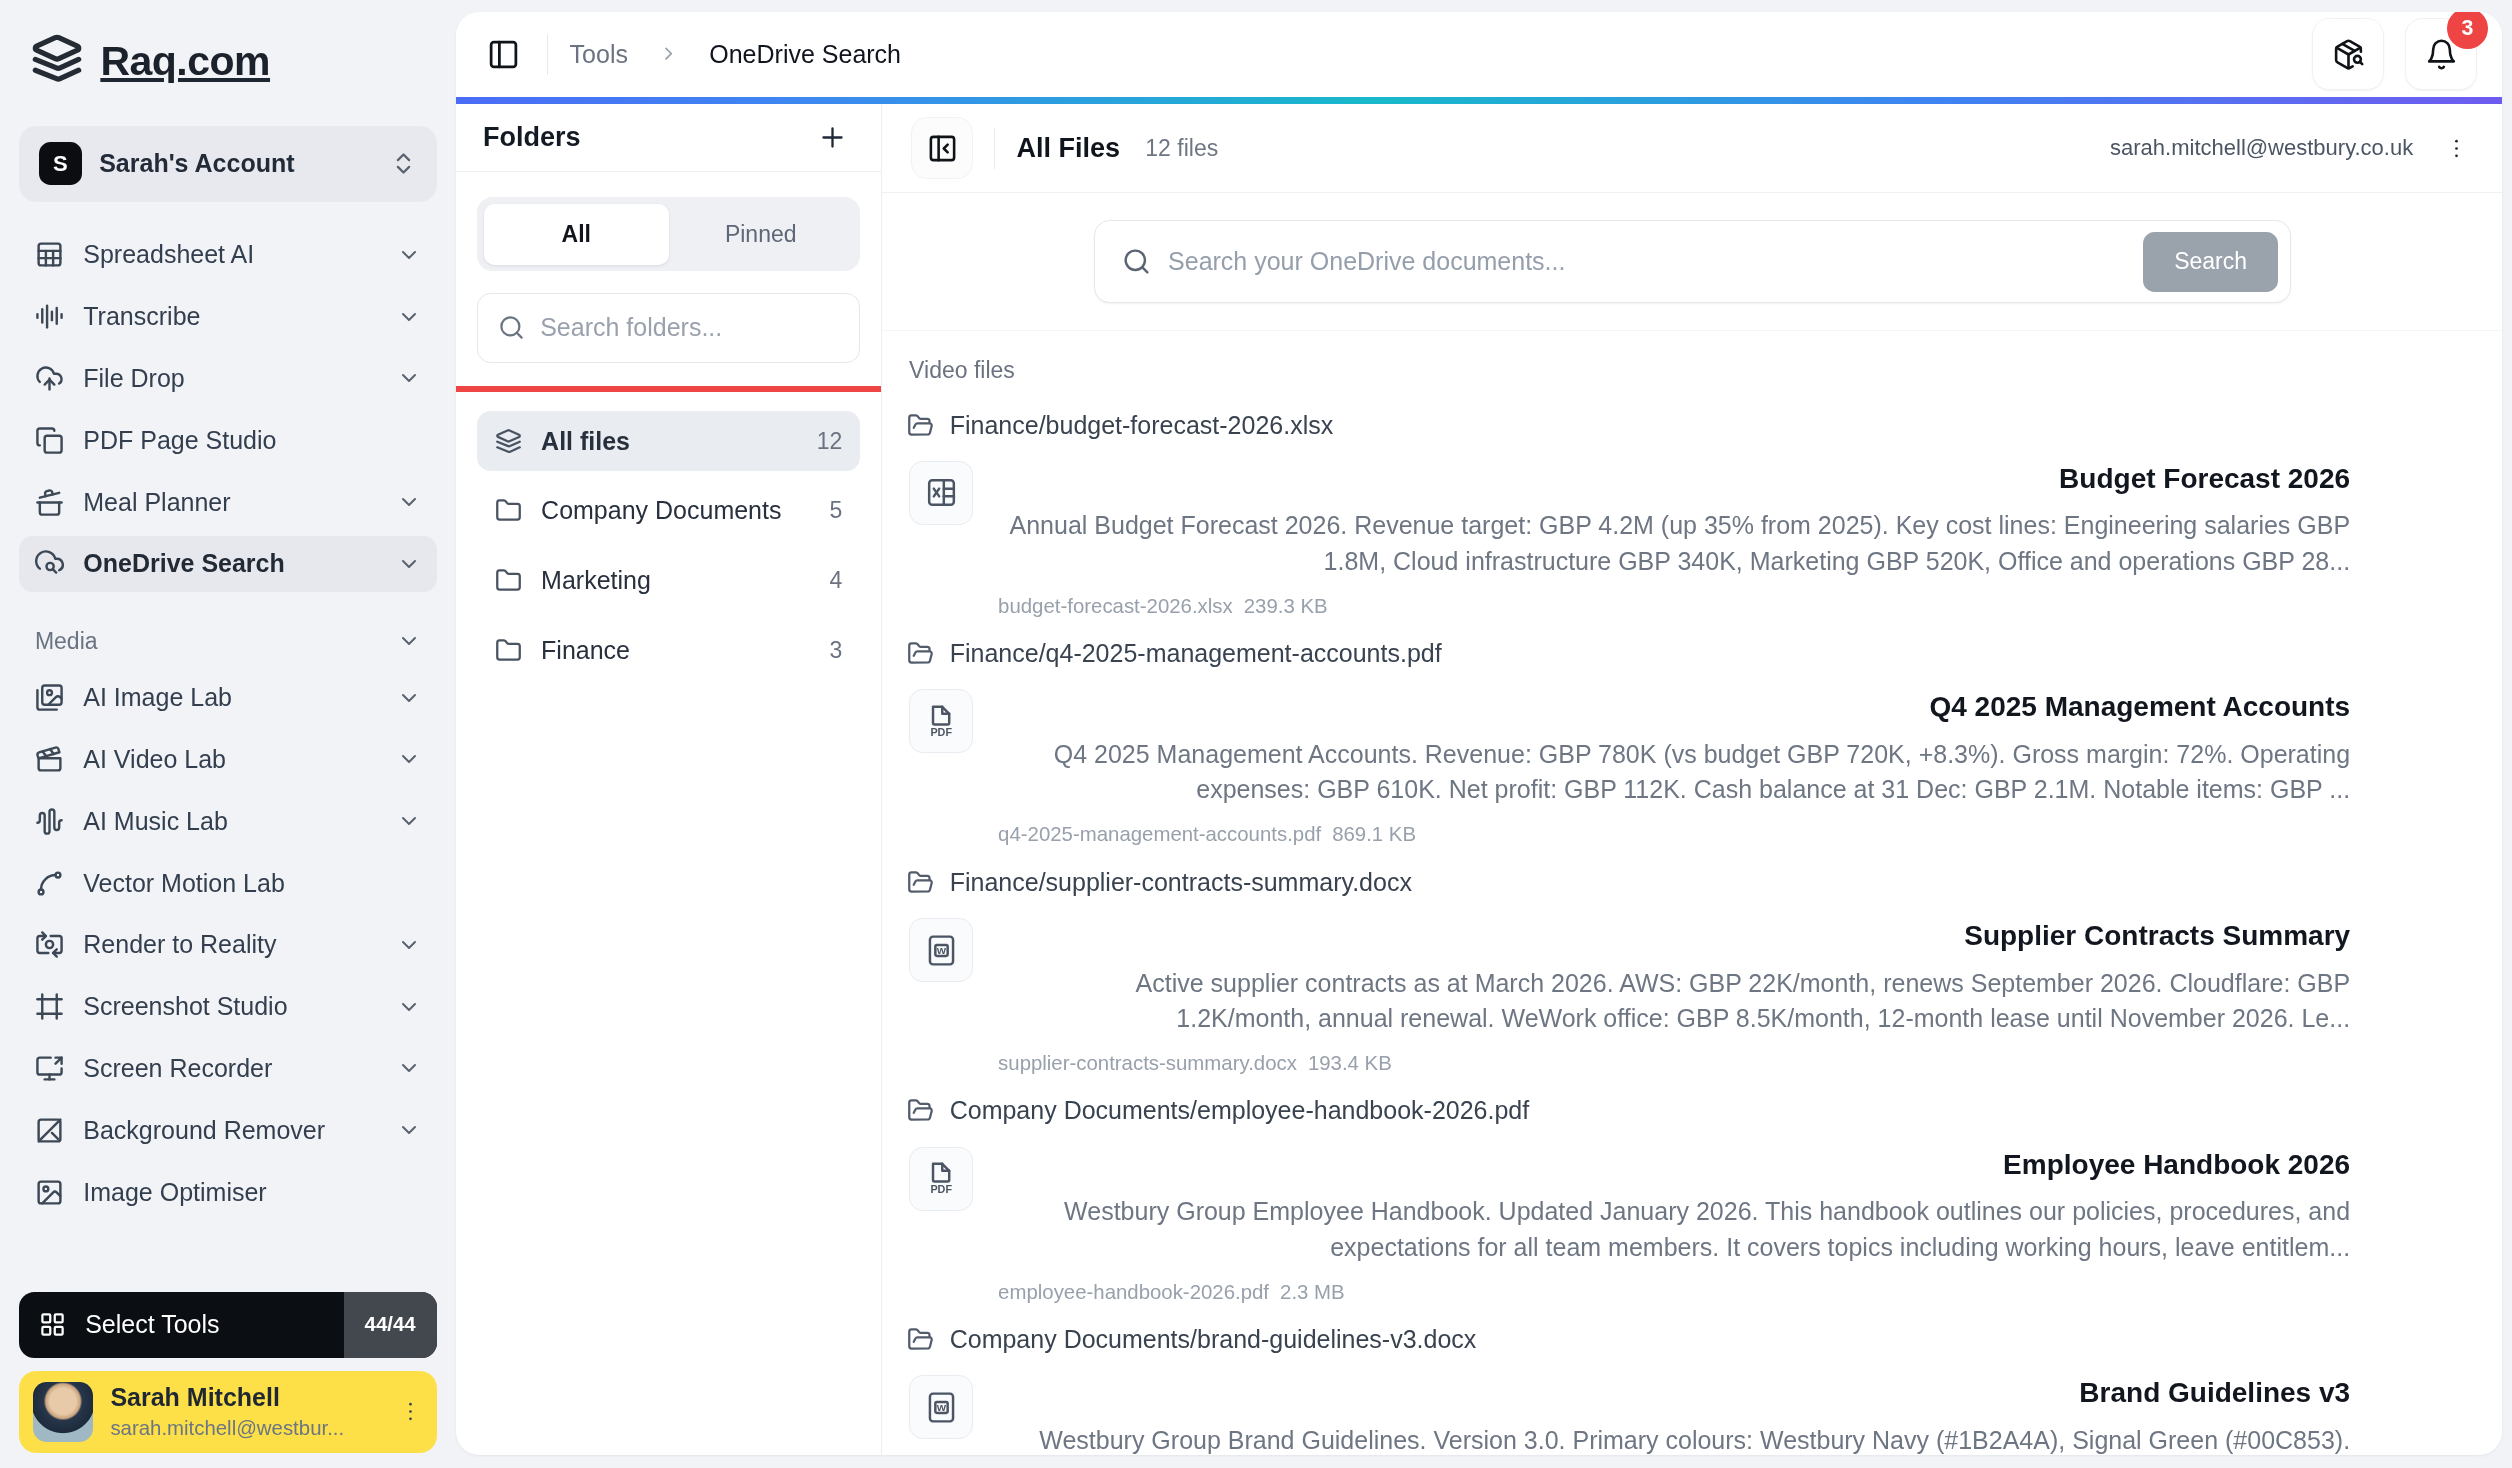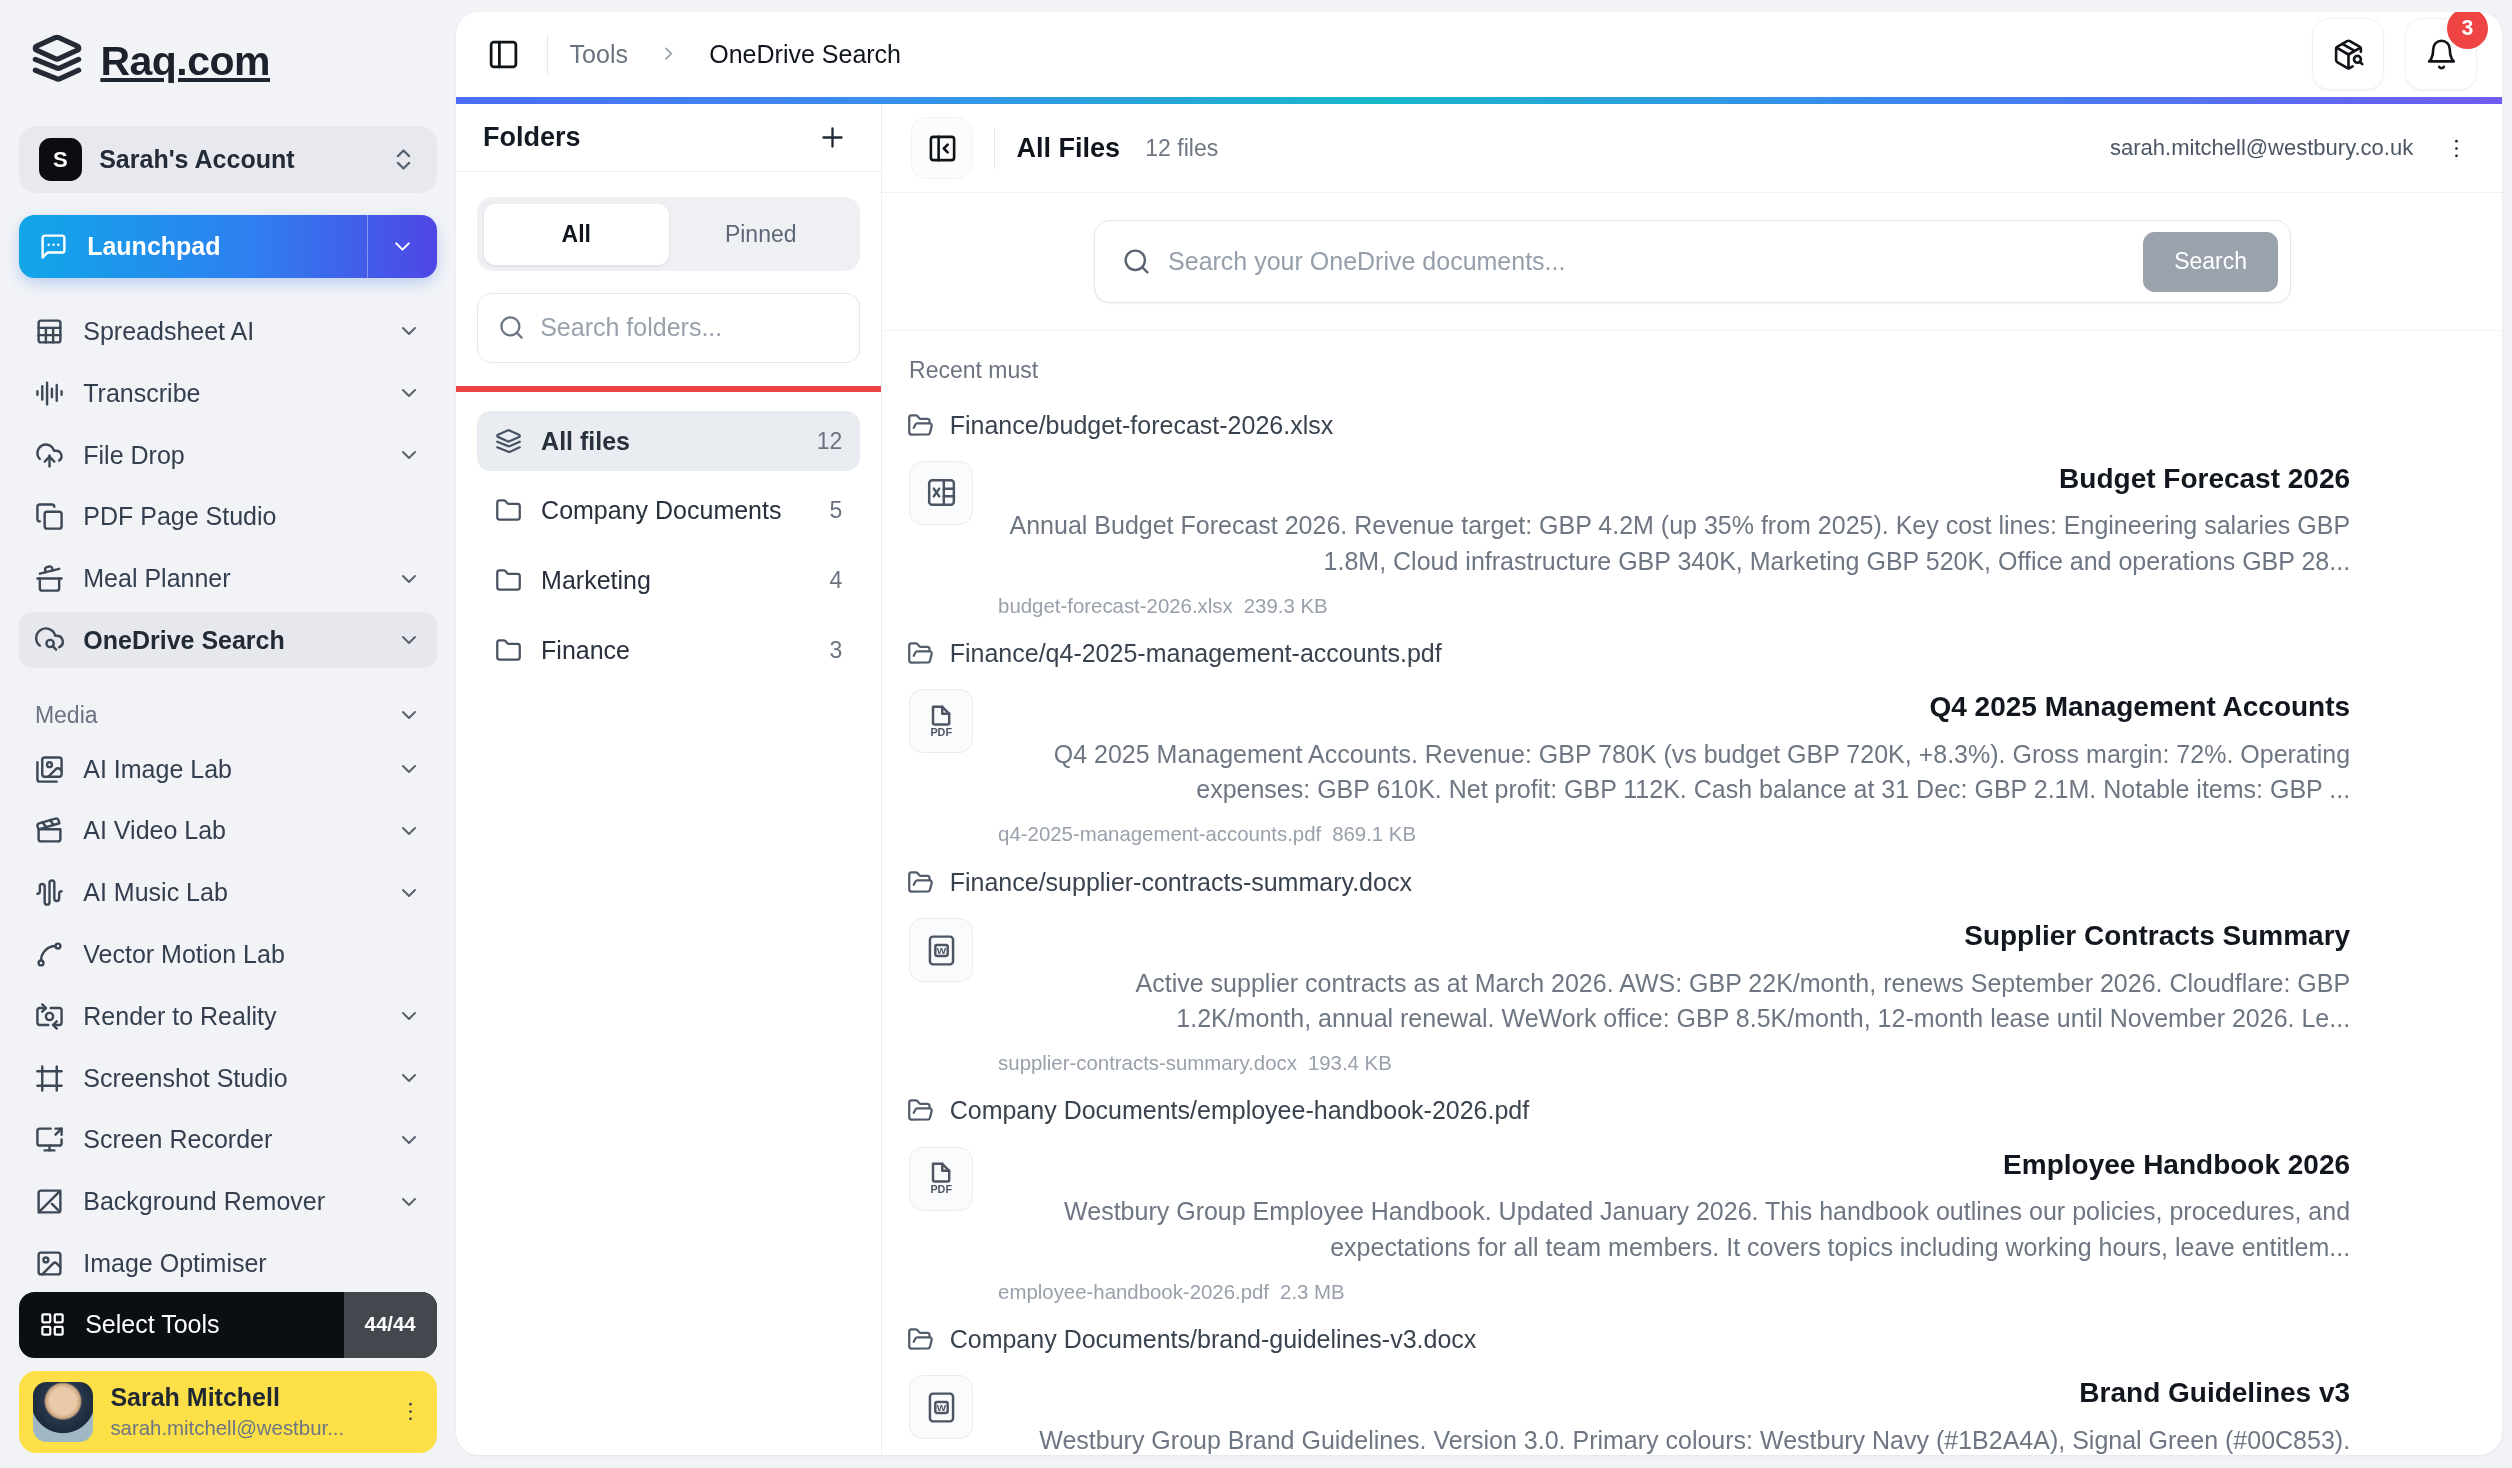--- a/index.html
+++ b/index.html
@@ -319,33 +319,20 @@
     </div>
 
     <div class="account-pill">
       <span class="s-badge">S</span>
       <span class="account-label">Sarah's Account</span>
       <svg class="updown ic" viewBox="0 0 28 28" width="27" height="27">
           <use href="#i-chevrons-up-down"></use>
         </svg>
     </div>
 
-    <div class="launchpad">
-      <div class="lp-main">
-        <svg class="ic" viewBox="0 0 30 30" width="29" height="29">
-            <use href="#i-chat"></use>
-          </svg>
-        <span>Launchpad</span>
-      </div>
-      <div class="lp-caret">
-        <svg class="ic" style="width:25px;height:25px" viewBox="0 0 26 26" width="25" height="25">
-            <use href="#i-chevron-down"></use>
-          </svg>
-      </div>
-    </div>
 
     <nav class="nav">
       <div class="nav-item">
         <svg class="ic lead" viewBox="0 0 30 30" width="29" height="29">
             <use href="#i-table"></use>
           </svg>
         <span>Spreadsheet AI</span>
         <svg class="ic chev" viewBox="0 0 25 25" width="24" height="24">
             <use href="#i-chevron-down"></use>
           </svg>
@@ -613,21 +600,21 @@
           <div class="search-box">
             <svg class="ic" viewBox="0 0 30 30" width="29" height="29">
                 <use href="#i-search"></use>
               </svg>
             <input type="text" placeholder="Search your OneDrive documents..." style="">
             <button class="search-btn">Search</button>
           </div>
         </div>
 
         <div class="results">
-          <div class="section-label">Recent must</div>
+          <div class="section-label">Video files</div>
 
           <div class="entry">
             <div class="entry-path">
               <svg class="ic" viewBox="0 0 28 28" width="27" height="27">
                   <use href="#i-folder-open"></use>
                 </svg>
               <span>Finance/budget-forecast-2026.xlsx</span>
             </div>
             <div class="entry-card">
               <div class="file-chip">

